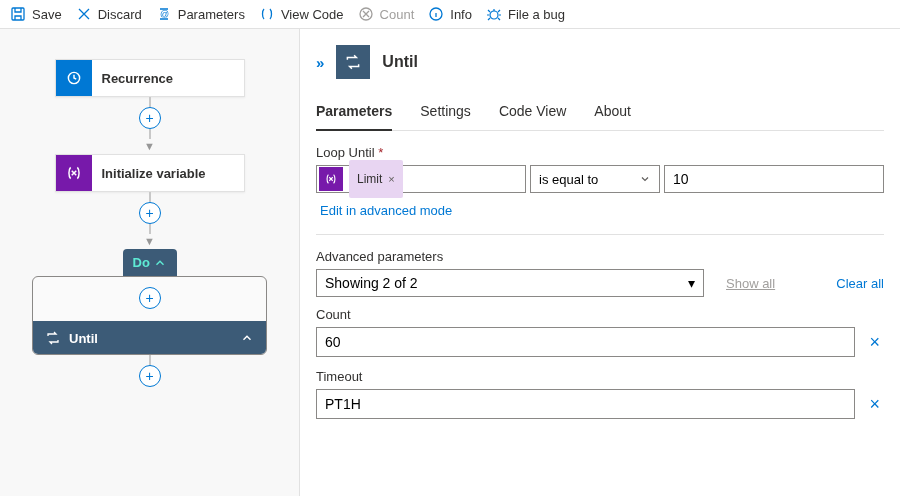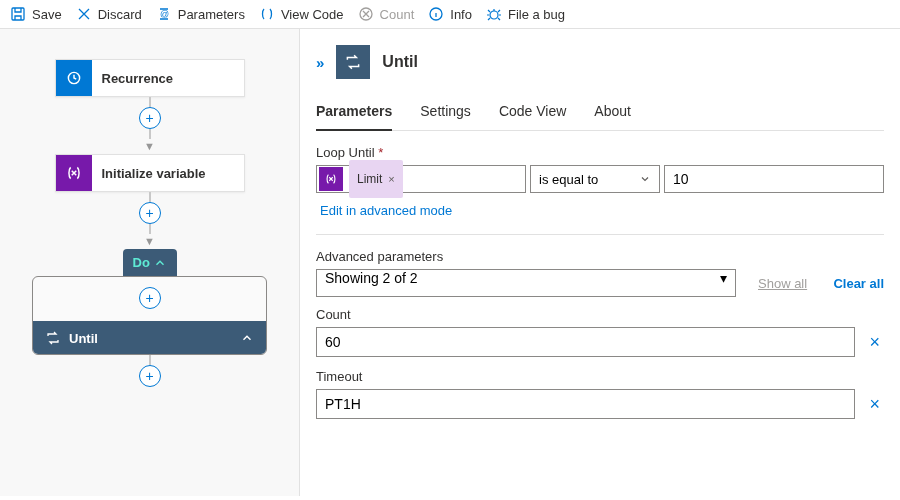--- a/index.html
+++ b/index.html
@@ -55,23 +55,23 @@
   .token { background: #e8d5f2; color: #323130; padding: 12px 8px; font-size: 12px; display: inline-flex; align-items: center; gap: 6px; border-radius: 2px; }
   .token .x { color: #605e5c; font-size: 11px; cursor: pointer; }
   .select { border: 1px solid #8a8886; height: 28px; display: flex; align-items: center; padding: 12px 8px; min-width: 130px; justify-content: space-between; background: #fff; }
   .text-input { border: 1px solid #8a8886; height: 28px; padding: 0 8px; font-size: 14px; background: #fff; outline: none; }
   .text-input.wide { flex: 1; }
 
   .link { color: #0078d4; font-size: 13px; cursor: pointer; padding: 4px 4px 12px 4px; display: inline-block; }
   .hr { border: none; border-top: 1px solid #e1e1e1; margin: 4px 0 14px 0; }
 
   .adv-row { display: flex; align-items: center; gap: 14px; margin-bottom: 10px; }
-  .adv-select { border: 1px solid #8a8886; height: 28px; display: flex; padding: 0 8px; width: 420px; justify-content: space-between; background: #fff; font-size: 14px; }
+  .adv-select { border: 1px solid #8a8886; height: 28px; display: flex; align-items: center; padding: 0 8px; width: 388px; justify-content: space-between; background: #fff; font-size: 14px; }
   .show-all { color: #a19f9d; text-decoration: underline; font-size: 13px; margin-left: 8px; }
-  .clear-all { color: #0078d4; font-size: 13px; cursor: pointer; margin-left: auto; font-weight: bold; }
+  .clear-all { color: #0078d4; font-size: 13px; cursor: pointer; margin-left: auto; }
 
   .field-row { display: flex; align-items: center; gap: 10px; margin-bottom: 12px; }
   .field-row .text-input { flex: 1; height: 30px; }
   .clear-x { color: #0078d4; font-size: 18px; cursor: pointer; padding: 0 4px; }
 </style>
 </head>
 <body>
 
 <div class="toolbar">
   <div class="tb-item">

